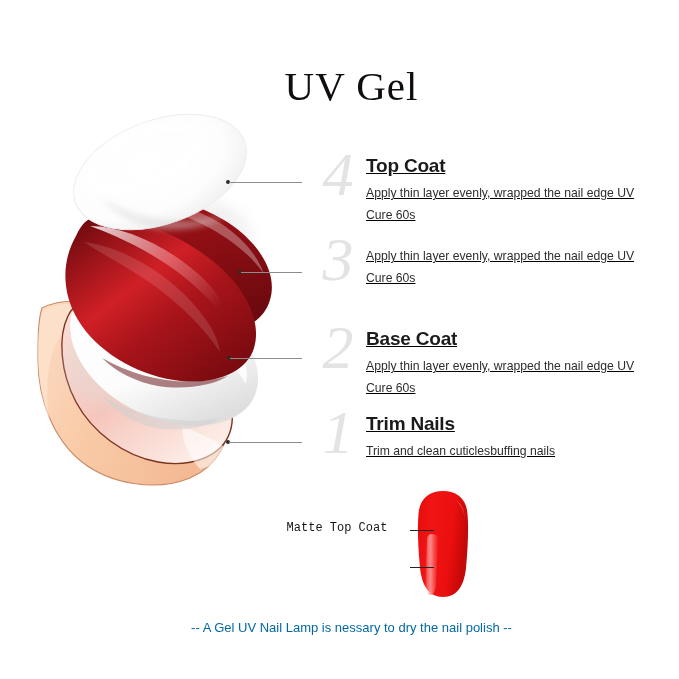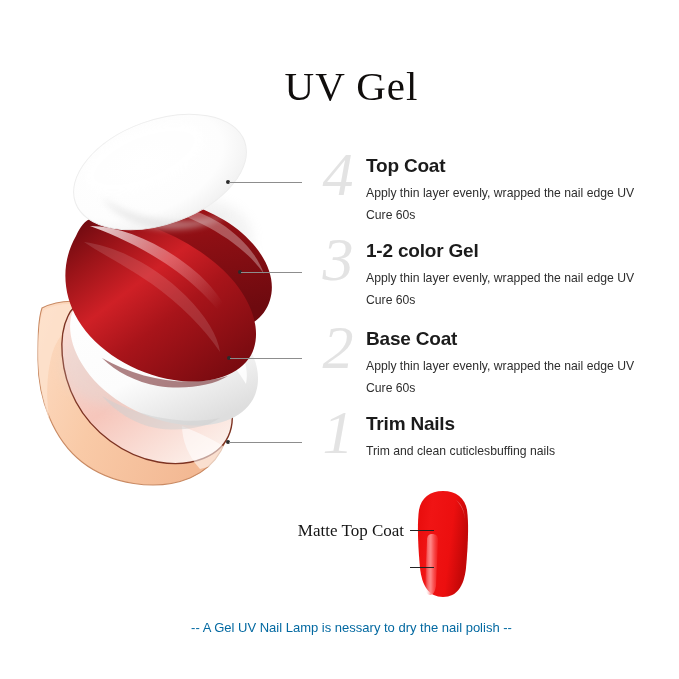--- a/index.html
+++ b/index.html
@@ -62,20 +62,21 @@
     color: #e3e3e3;
     width: 52px;
     text-align: center;
     user-select: none;
   }
   .step-body {
     position: absolute;
     left: 54px;
     top: 0;
     width: 276px;
+    text-decoration: underline;
   }
   .step-title {
     font-family: "Liberation Sans", sans-serif;
     font-size: 19px;
     font-weight: bold;
     color: #1b1b1b;
     letter-spacing: -0.2px;
     white-space: nowrap;
   }
   .step-desc {
@@ -111,25 +112,25 @@
   
   .nail-art {
     position: absolute;
     left: 400px;
     top: 490px;
     width: 62px;
     height: 110px;
   }
   .callout {
     position: absolute;
-    font-family: Liberation Serif, serif;
-    font-size: 17px;
+    font-family: Liberation Mono, monospace;
+    font-size: 12px;
     color: #151515;
     white-space: nowrap;
-    text-align: right;
+    text-align: center;
   }
   .callout-line {
     position: absolute;
     height: 1.4px;
     background: #232323;
   }
 
   
   .footer {
     position: absolute;
@@ -286,21 +287,20 @@
     <div class="step-num">4</div>
     <div class="step-body">
       <div class="step-title">Top Coat</div>
       <div class="step-desc">Apply thin layer evenly,  wrapped the nail edge UV Cure 60s</div>
     </div>
   </div>
 
   <div class="step" style="top:240px;">
     <div class="step-num">3</div>
     <div class="step-body">
-      <div class="step-title">1-2 color Gel</div>
       <div class="step-desc">Apply thin layer evenly,  wrapped the nail edge UV Cure 60s</div>
     </div>
   </div>
 
   <div class="step" style="top:328px;">
     <div class="step-num">2</div>
     <div class="step-body">
       <div class="step-title">Base Coat</div>
       <div class="step-desc">Apply thin layer evenly,  wrapped the nail edge UV Cure 60s</div>
     </div>

